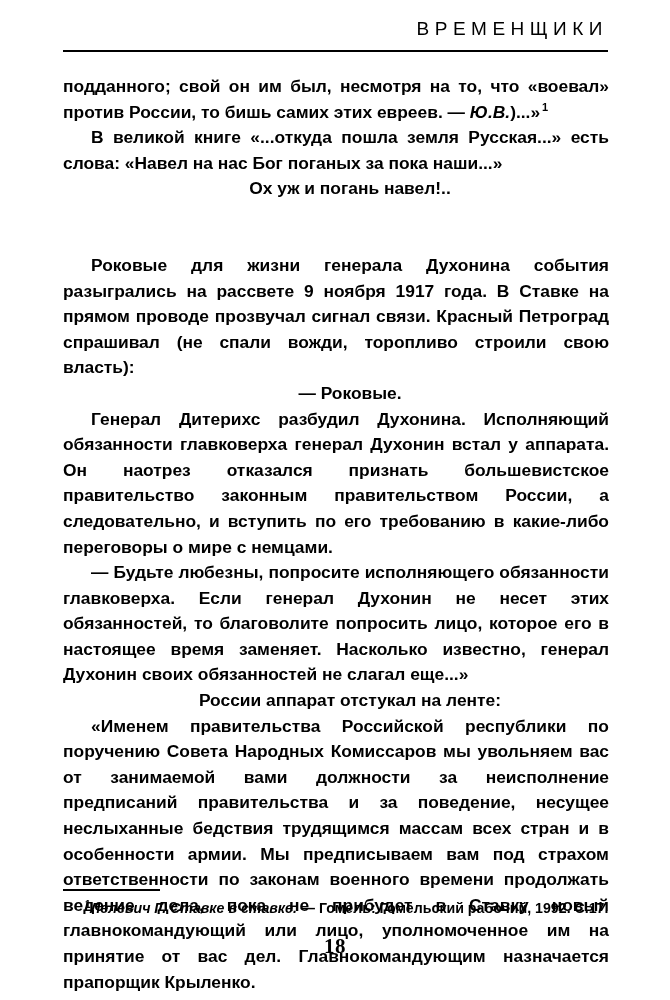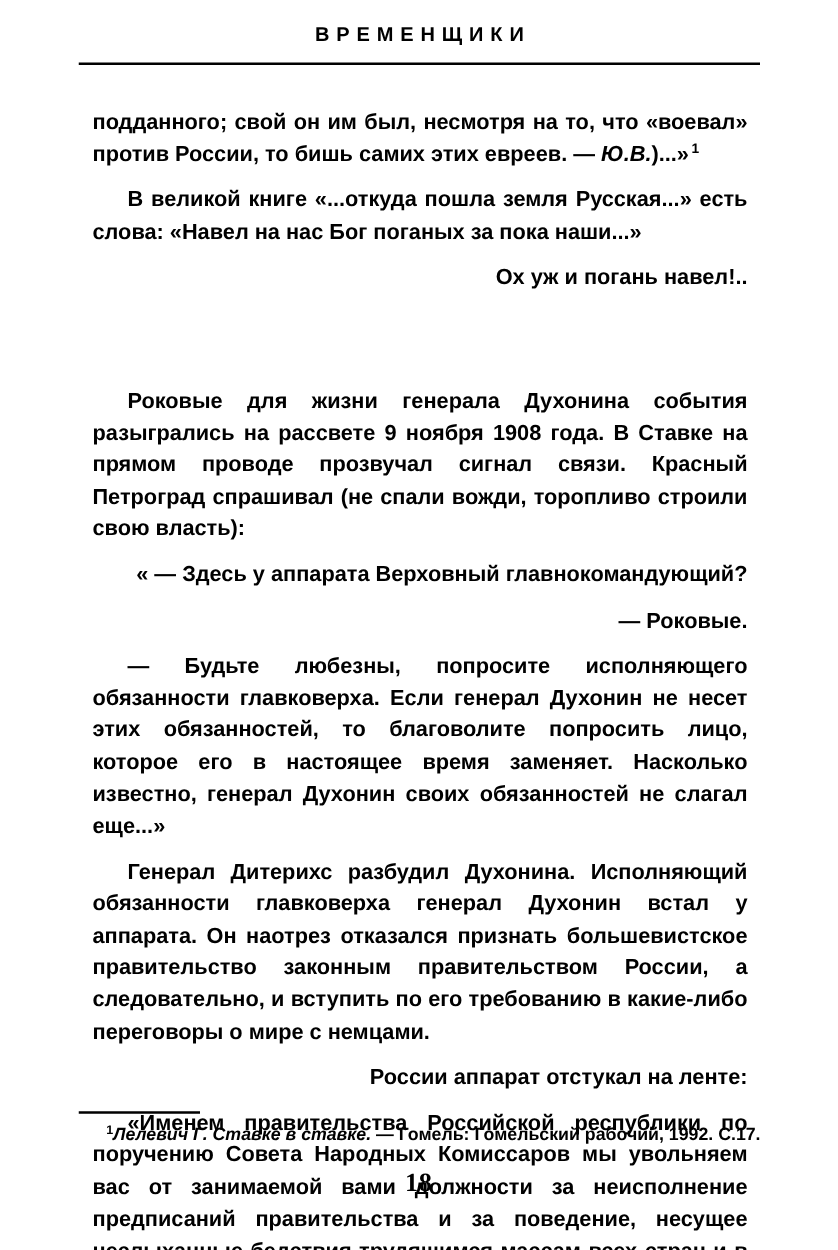--- a/index.html
+++ b/index.html
@@ -25,23 +25,23 @@
     height: 1000px;
     box-sizing: border-box;
   }
 
   
   .running-head {
     position: absolute;
     left: 63px;
     top: 18px;
     width: 545px;
-    text-align: center;
-    font-weight: 700;
-    font-size: 16px;
+    text-align: right;
+    font-weight: 400;
+    font-size: 19px;
     letter-spacing: 5.5px;
     text-indent: 5.5px;
     line-height: 22px;
     white-space: nowrap;
   }
   .head-rule {
     position: absolute;
     left: 63px;
     top: 50px;
     width: 545px;
@@ -56,31 +56,31 @@
     top: 74px;
     width: 546px;
     font-size: 17.4px;
     line-height: 25.6px;
     font-weight: 600;
     text-align: justify;
     text-justify: inter-word;
     letter-spacing: 0px;
   }
   .textblock p {
-    margin: 11px;
+    margin: 0;
     text-align: justify;
   }
   p.indent {
     text-indent: 28px;
   }
   p.noindent {
     text-indent: 0;
   }
   p.lastline {
-    text-align: right;
+    text-align: center;
   }
   .gap-block {
     height: 51px;
   }
   .it {
     font-style: italic;
   }
   sup.fn {
     font-size: 11px;
     font-weight: 600;
@@ -147,37 +147,34 @@
       <span>В великой книге «...откуда пошла земля Русская...» есть слова: «Навел на нас Бог поганых за пока наши...»</span>
     </p>
 
     <p class="indent lastline">
       <span>Ох уж и погань навел!..</span>
     </p>
 
     <div class="gap-block"></div>
 
     <p class="indent">
-      <span>Роковые для жизни генерала Духонина события разыгрались на рассвете 9 ноября 1908 года. В Ставке на прямом проводе прозвучал сигнал связи. Красный Петроград спрашивал (не спали вожди, торопливо строили свою власть):</span>
+      <span>Роковые для жизни генерала Духонина события разыгрались на рассвете 9 ноября 1917 года. В Ставке на прямом проводе прозвучал сигнал связи. Красный Петроград спрашивал (не спали вожди, торопливо строили свою власть):</span>
     </p>
 
-    <p class="indent lastline">
-      <span>« — Здесь у аппарата Верховный главнокомандующий?</span>
-    </p>
 
     <p class="indent lastline">
       <span>— Роковые.</span>
     </p>
 
     <p class="indent">
-      <span>— Будьте любезны, попросите исполняющего обязанности главковерха. Если генерал Духонин не несет этих обязанностей, то благоволите попросить лицо, которое его в настоящее время заменяет. Насколько известно, генерал Духонин своих обязанностей не слагал еще...»</span>
+      <span>Генерал Дитерихс разбудил Духонина. Исполняющий обязанности главковерха генерал Духонин встал у аппарата. Он наотрез отказался признать большевистское правительство законным правительством России, а следовательно, и вступить по его требованию в какие-либо переговоры о мире с немцами.</span>
     </p>
 
     <p class="indent">
-      <span>Генерал Дитерихс разбудил Духонина. Исполняющий обязанности главковерха генерал Духонин встал у аппарата. Он наотрез отказался признать большевистское правительство законным правительством России, а следовательно, и вступить по его требованию в какие-либо переговоры о мире с немцами.</span>
+      <span>— Будьте любезны, попросите исполняющего обязанности главковерха. Если генерал Духонин не несет этих обязанностей, то благоволите попросить лицо, которое его в настоящее время заменяет. Насколько известно, генерал Духонин своих обязанностей не слагал еще...»</span>
     </p>
 
     <p class="indent lastline">
       <span>России аппарат отстукал на ленте:</span>
     </p>
 
     <p class="indent">
       <span>«Именем правительства Российской республики по поручению Совета Народных Комиссаров мы увольняем вас от занимаемой вами должности за неисполнение предписаний правительства и за поведение, несущее неслыханные бедствия трудящимся массам всех стран и в особенности армии. Мы предписываем вам под страхом ответственности по законам военного времени продолжать ведение дела, пока не прибудет в Ставку новый главнокомандующий или лицо, уполномоченное им на принятие от вас дел. Главнокомандующим назначается прапорщик Крыленко.</span>
     </p>
 

